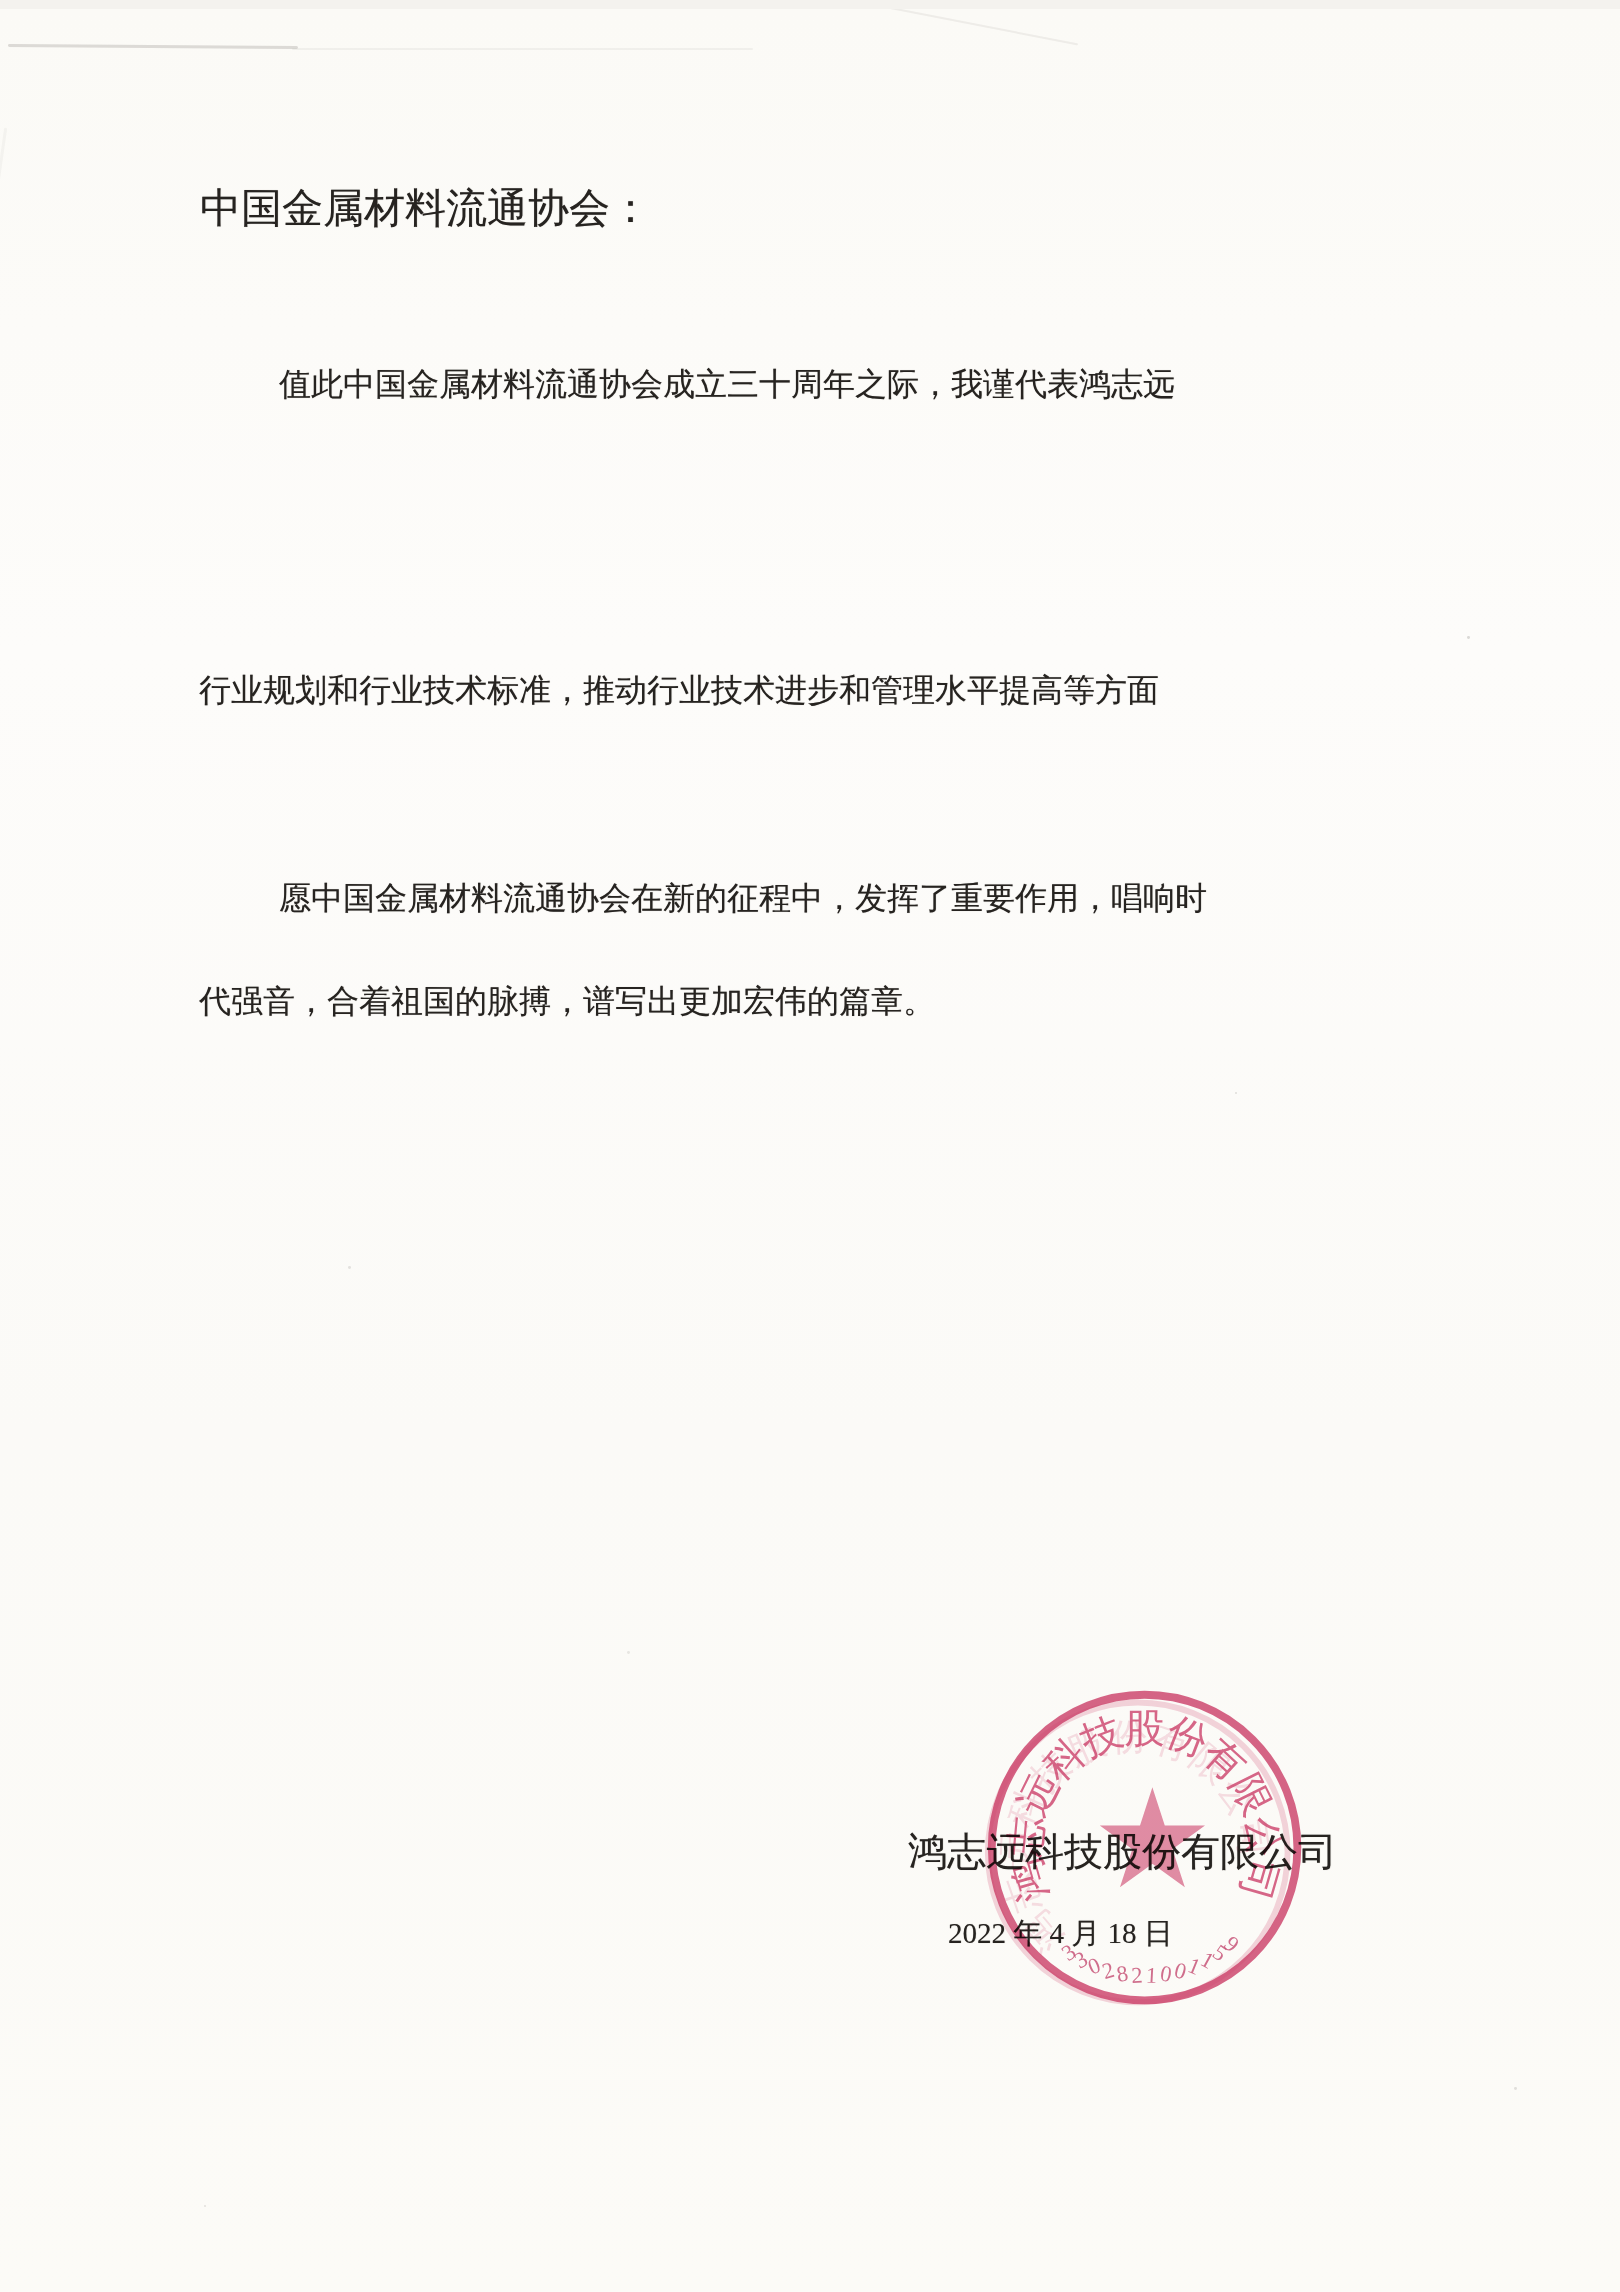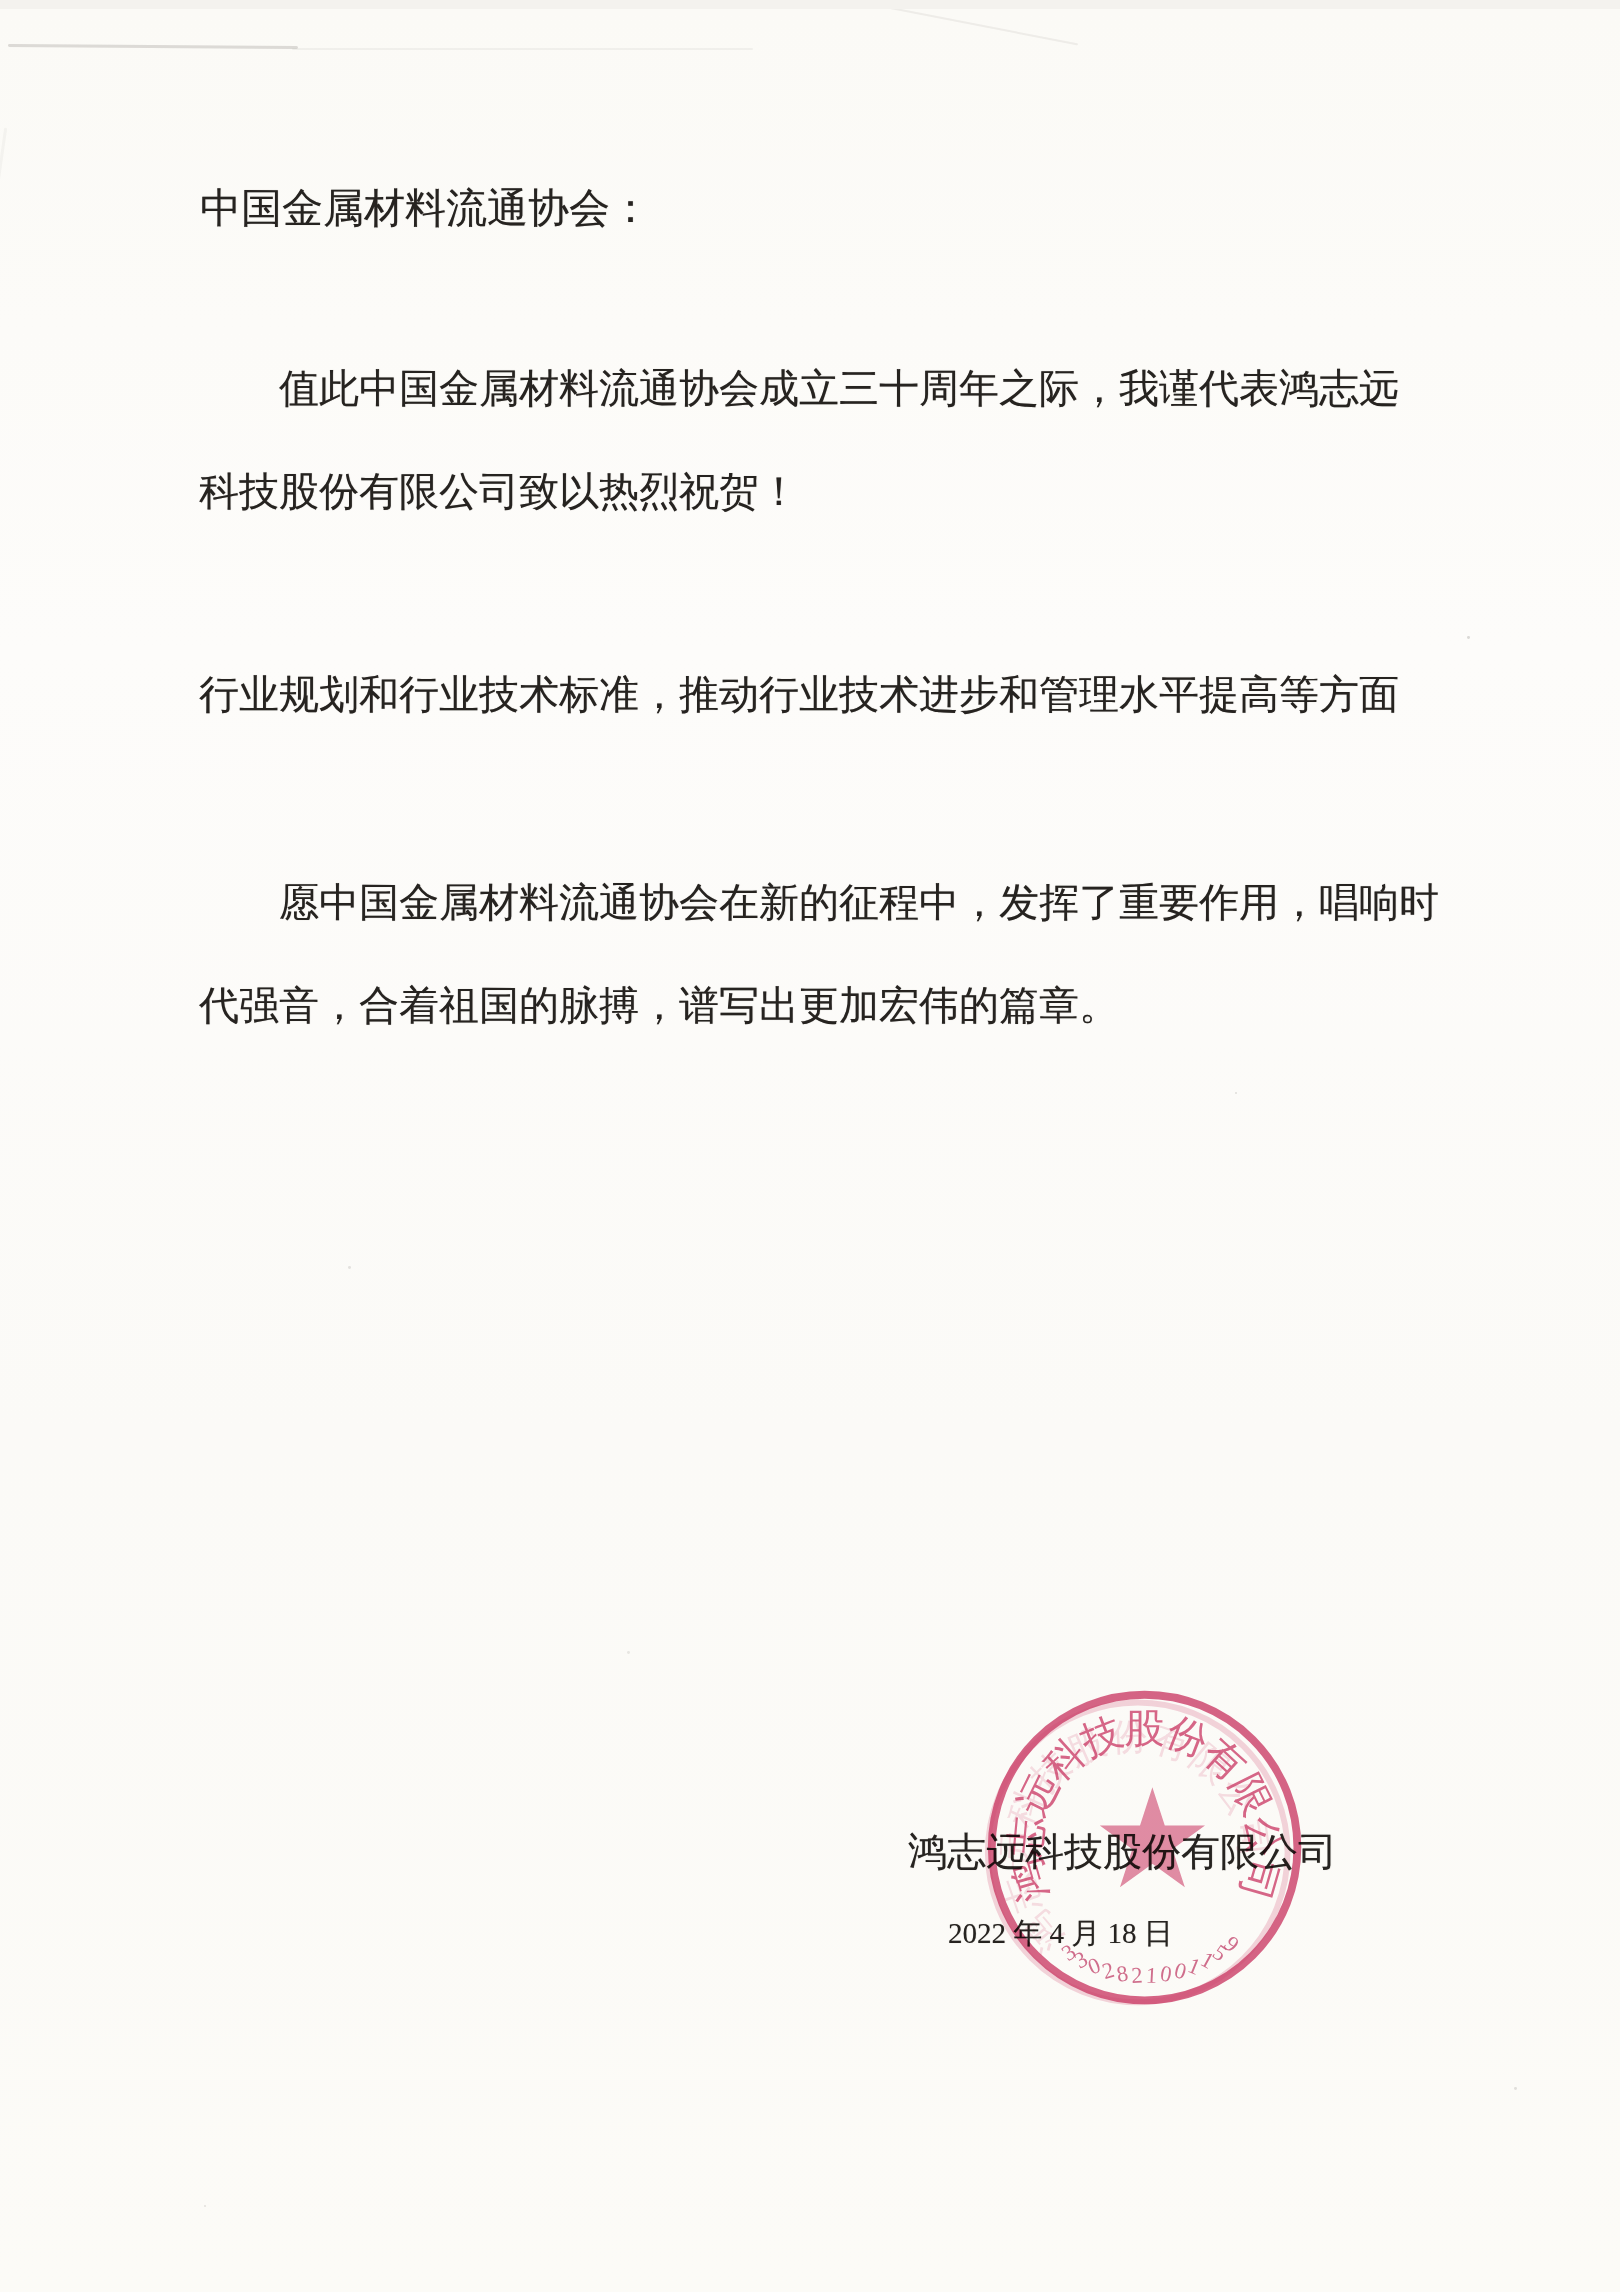--- a/index.html
+++ b/index.html
@@ -13,21 +13,21 @@
     background:linear-gradient(180deg,#fbfaf6 0%,#fdfcfa 28%,#fbfaf7 62%,#fcfbf7 100%);
     margin-top:9px;
   }
   .ink{
     position:absolute;color:#262320;white-space:pre;
     font-family:"Liberation Serif","DejaVu Serif",serif;
     text-shadow:0.3px 0.3px 0.7px rgba(45,40,34,0.45);
     letter-spacing:0px;line-height:1.15;
   }
   .salutation{left:200px;top:176px;font-size:41px;}
-  .body-line{font-size:40px;text-align:right;}
+  .body-line{font-size:32px;text-align:right;}
   .bl-0{left:279px;top:357px;}
   .bl-1{left:199px;top:460px;}
   .bl-2{left:279px;top:563px;}
   .bl-3{left:199px;top:666px;font-family:Liberation Mono, monospace;}
   .bl-4{left:199px;top:768px;}
   .bl-5{left:279px;top:871px;}
   .bl-6{left:199px;top:974px;}
   .signature{left:908px;top:1821px;font-size:39px;text-align:center;}
   .date{left:948px;top:1908px;font-size:29px;}
   .seal-svg{
@@ -59,21 +59,20 @@
   <div class="speck sp1"></div>
   <div class="speck sp2"></div>
   <div class="speck sp3"></div>
   <div class="speck sp4"></div>
   <div class="speck sp5"></div>
   <div class="speck sp6"></div>
 
   <div class="ink salutation">中国金属材料流通协会：</div>
 
   <div class="ink body-line bl-0">值此中国金属材料流通协会成立三十周年之际，我谨代表鸿志远</div>
-  <div class="ink body-line bl-1">科技股份有限公司致以热烈祝贺！</div>
   <div class="ink body-line bl-3">行业规划和行业技术标准，推动行业技术进步和管理水平提高等方面</div>
   <div class="ink body-line bl-5">愿中国金属材料流通协会在新的征程中，发挥了重要作用，唱响时</div>
   <div class="ink body-line bl-6">代强音，合着祖国的脉搏，谱写出更加宏伟的篇章。</div>
 
   <div class="ink signature">鸿志远科技股份有限公司</div>
   <div class="ink date">2022 年 4 月 18 日</div>
 
   <svg class="seal-svg" viewBox="0 0 342 342">
       <circle cx="161" cy="175" r="153" fill="none" stroke="#d0436e" stroke-width="6" opacity="0.22"></circle>
       <circle cx="168" cy="170" r="156" fill="none" stroke="#d0436e" stroke-width="8" opacity="0.82"></circle>

